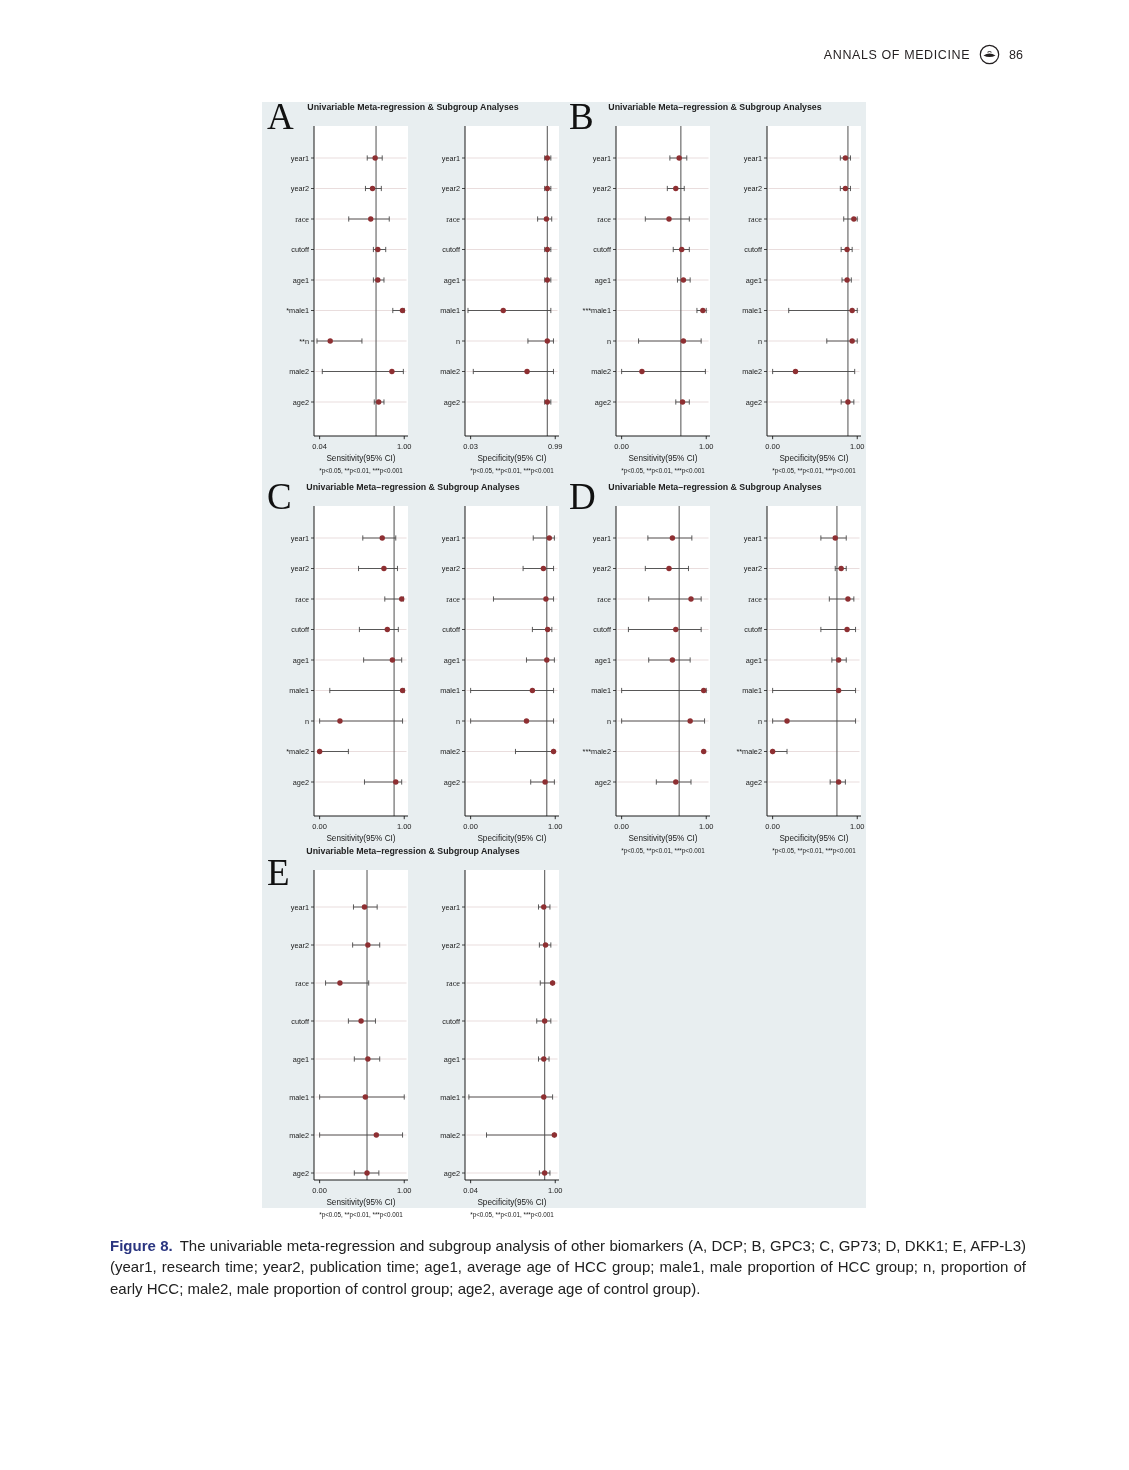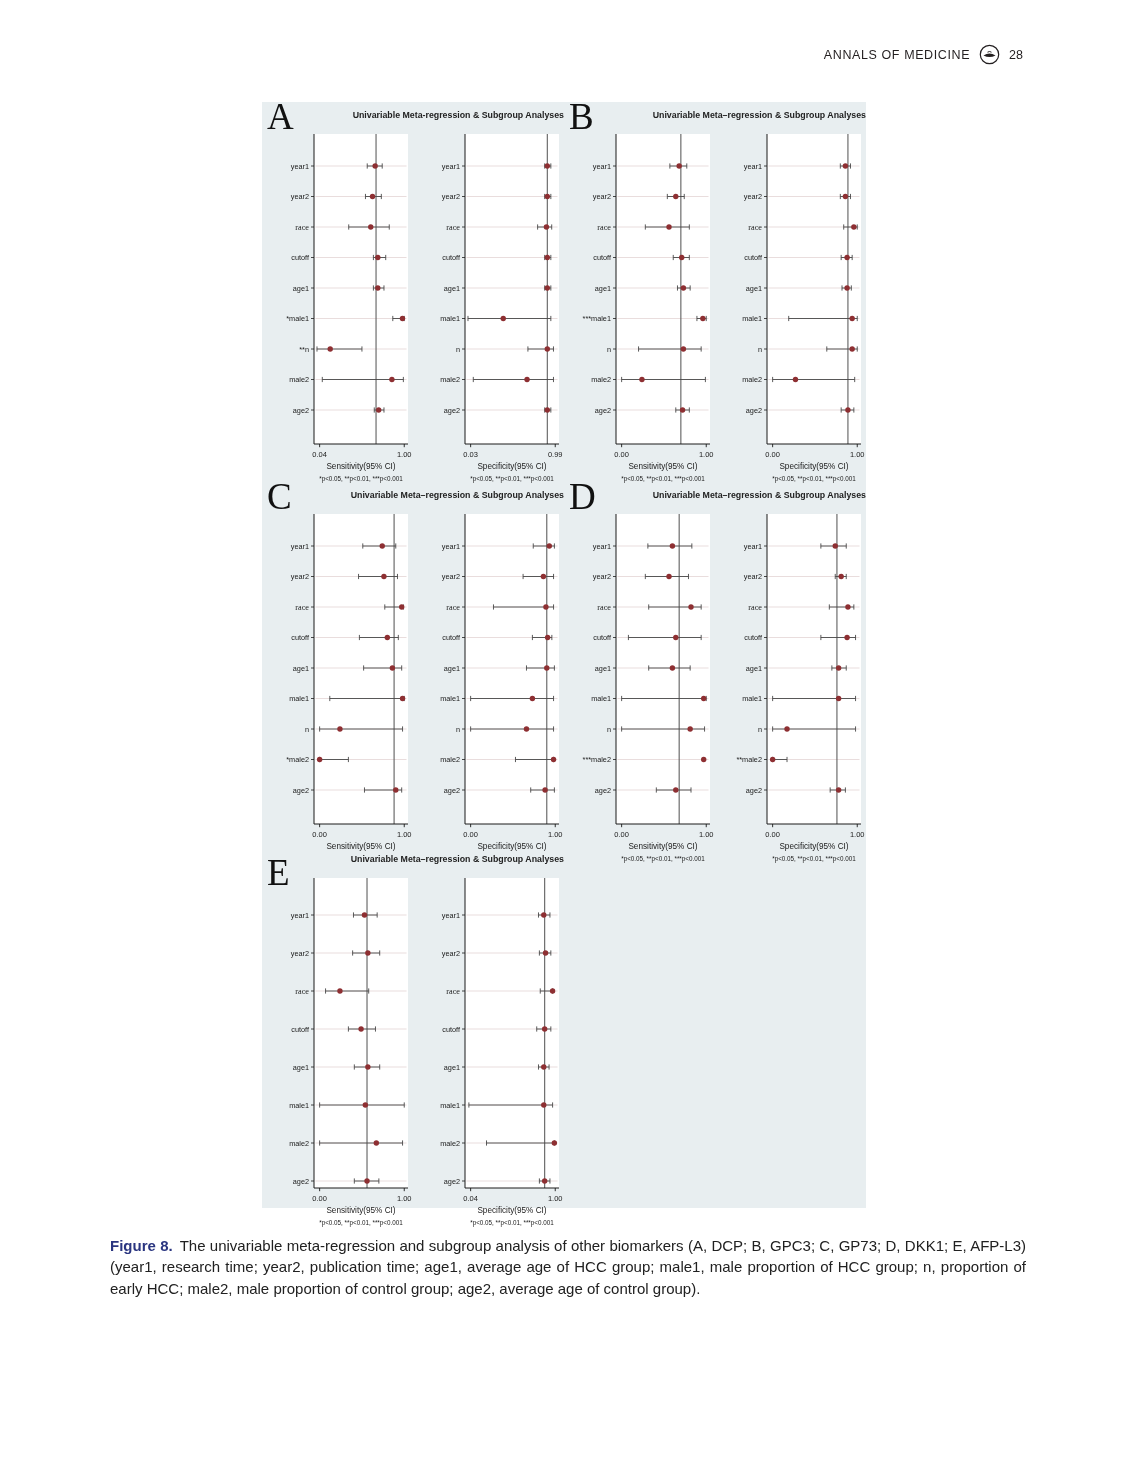--- a/index.html
+++ b/index.html
@@ -10,22 +10,22 @@
   #hdr{position:absolute;top:44px;right:106px;display:flex;align-items:center;gap:9px;}
   #hdr .jname{font-size:12.5px;letter-spacing:.6px;color:#231f20;}
   #hdr .pno{font-size:12.5px;color:#231f20;}
   #hdr svg{display:block;}
 
   
   #fig{position:absolute;left:262px;top:102px;width:604px;height:1106px;background:#e8eef0;}
   .panel{position:absolute;width:302px;}
   .pletter{position:absolute;left:5px;top:-4px;font-family:"Liberation Serif",serif;
            font-size:37px;line-height:1;color:#111;}
-  .ptitle{position:relative;text-align:right;font-size:8.8px;font-weight:600;
-          color:#222;padding-top:8px;height:16px;}
+  .ptitle{position:relative;text-align:center;font-size:8.8px;font-weight:600;
+          color:#222;padding-top:0;height:16px;}
   .plots{display:flex;justify-content:flex-end;}
   .plots svg{display:block;}
 
   
   #cap{position:absolute;left:110px;top:1220px;width:916px;font-size:15px;
        line-height:21.3px;text-align:justify;color:#212121;}
   #cap .flabel{font-weight:bold;margin-right:7px;}
 </style>
 </head>
 <body>
@@ -34,21 +34,21 @@
 
   <div id="hdr">
     <span class="jname">ANNALS OF MEDICINE</span>
     <span>
       <svg width="21" height="21" viewBox="0 0 21 21">
         <circle cx="10.5" cy="10.5" r="9.2" fill="none" stroke="#231f20" stroke-width="1.2"></circle>
         <path d="M4.5 11.5 Q10.5 7.5 16.5 11.5 Q10.5 14.5 4.5 11.5 Z" fill="#231f20"></path>
         <path d="M8.5 8.2 Q10.5 6.8 12.5 8.2" fill="none" stroke="#231f20" stroke-width="1"></path>
       </svg>
     </span>
-    <span class="pno">28</span>
+    <span class="pno">86</span>
   </div>
 
   <div id="fig" style="background: rgb(232, 238, 240);">
     <div class="panel" style="left:0;top:0;">
       <span class="pletter">A</span>
       <div class="ptitle">Univariable Meta-regression &amp; Subgroup Analyses</div>
       <div class="plots">
           <svg width="151" height="364" viewBox="0 0 151 364">
             <rect x="52" y="8" width="94" height="310" fill="#ffffff"></rect>
             <line x1="53.5" y1="40" x2="144.5" y2="40" stroke="#e7d9d9" stroke-width="0.9"></line>

